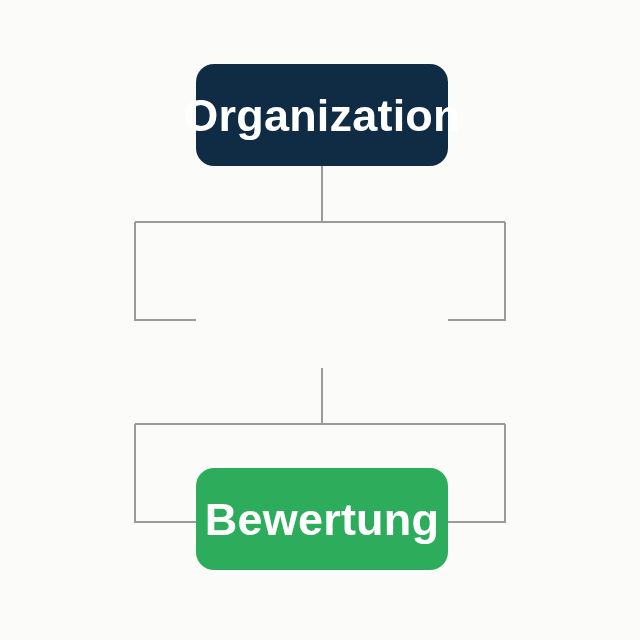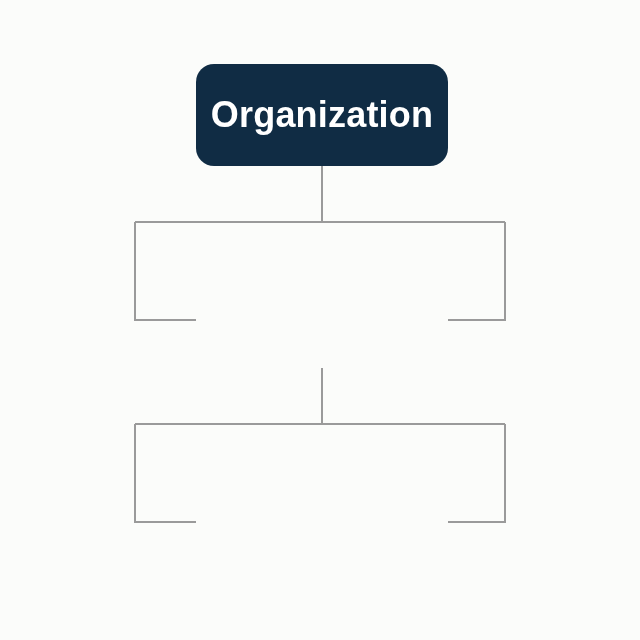--- a/index.html
+++ b/index.html
@@ -30,21 +30,21 @@
     position: absolute;
     display: flex;
     align-items: center;
     justify-content: center;
     border-radius: 18px;
     box-sizing: border-box;
   }
   .node-label {
     color: #ffffff;
     font-weight: bold;
-    font-size: 36px;
+    font-size: 45px;
     letter-spacing: 0.2px;
     line-height: 1;
     text-align: center;
     white-space: nowrap;
   }
   #node-organization {
     left: 196px;
     top: 64px;
     width: 252px;
     height: 102px;
@@ -75,14 +75,17 @@
       <path d="M 322 166 L 322 222 M 135 222 L 505 222 M 135 222 L 135 320 L 196 320 M 505 222 L 505 320 L 448 320"></path>
       <path d="M 322 368 L 322 424 M 135 424 L 505 424 M 135 424 L 135 522 L 196 522 M 505 424 L 505 522 L 448 522"></path>
     </g>
   </svg>
 
   <div class="node-box" id="node-organization">
     <span class="node-label">Organization</span>
   </div>
 
 
+  <div class="node-box" id="node-bewertung">
+    <span class="node-label">Bewertung</span>
+  </div>
 
 </div>
 
 </body></html>

